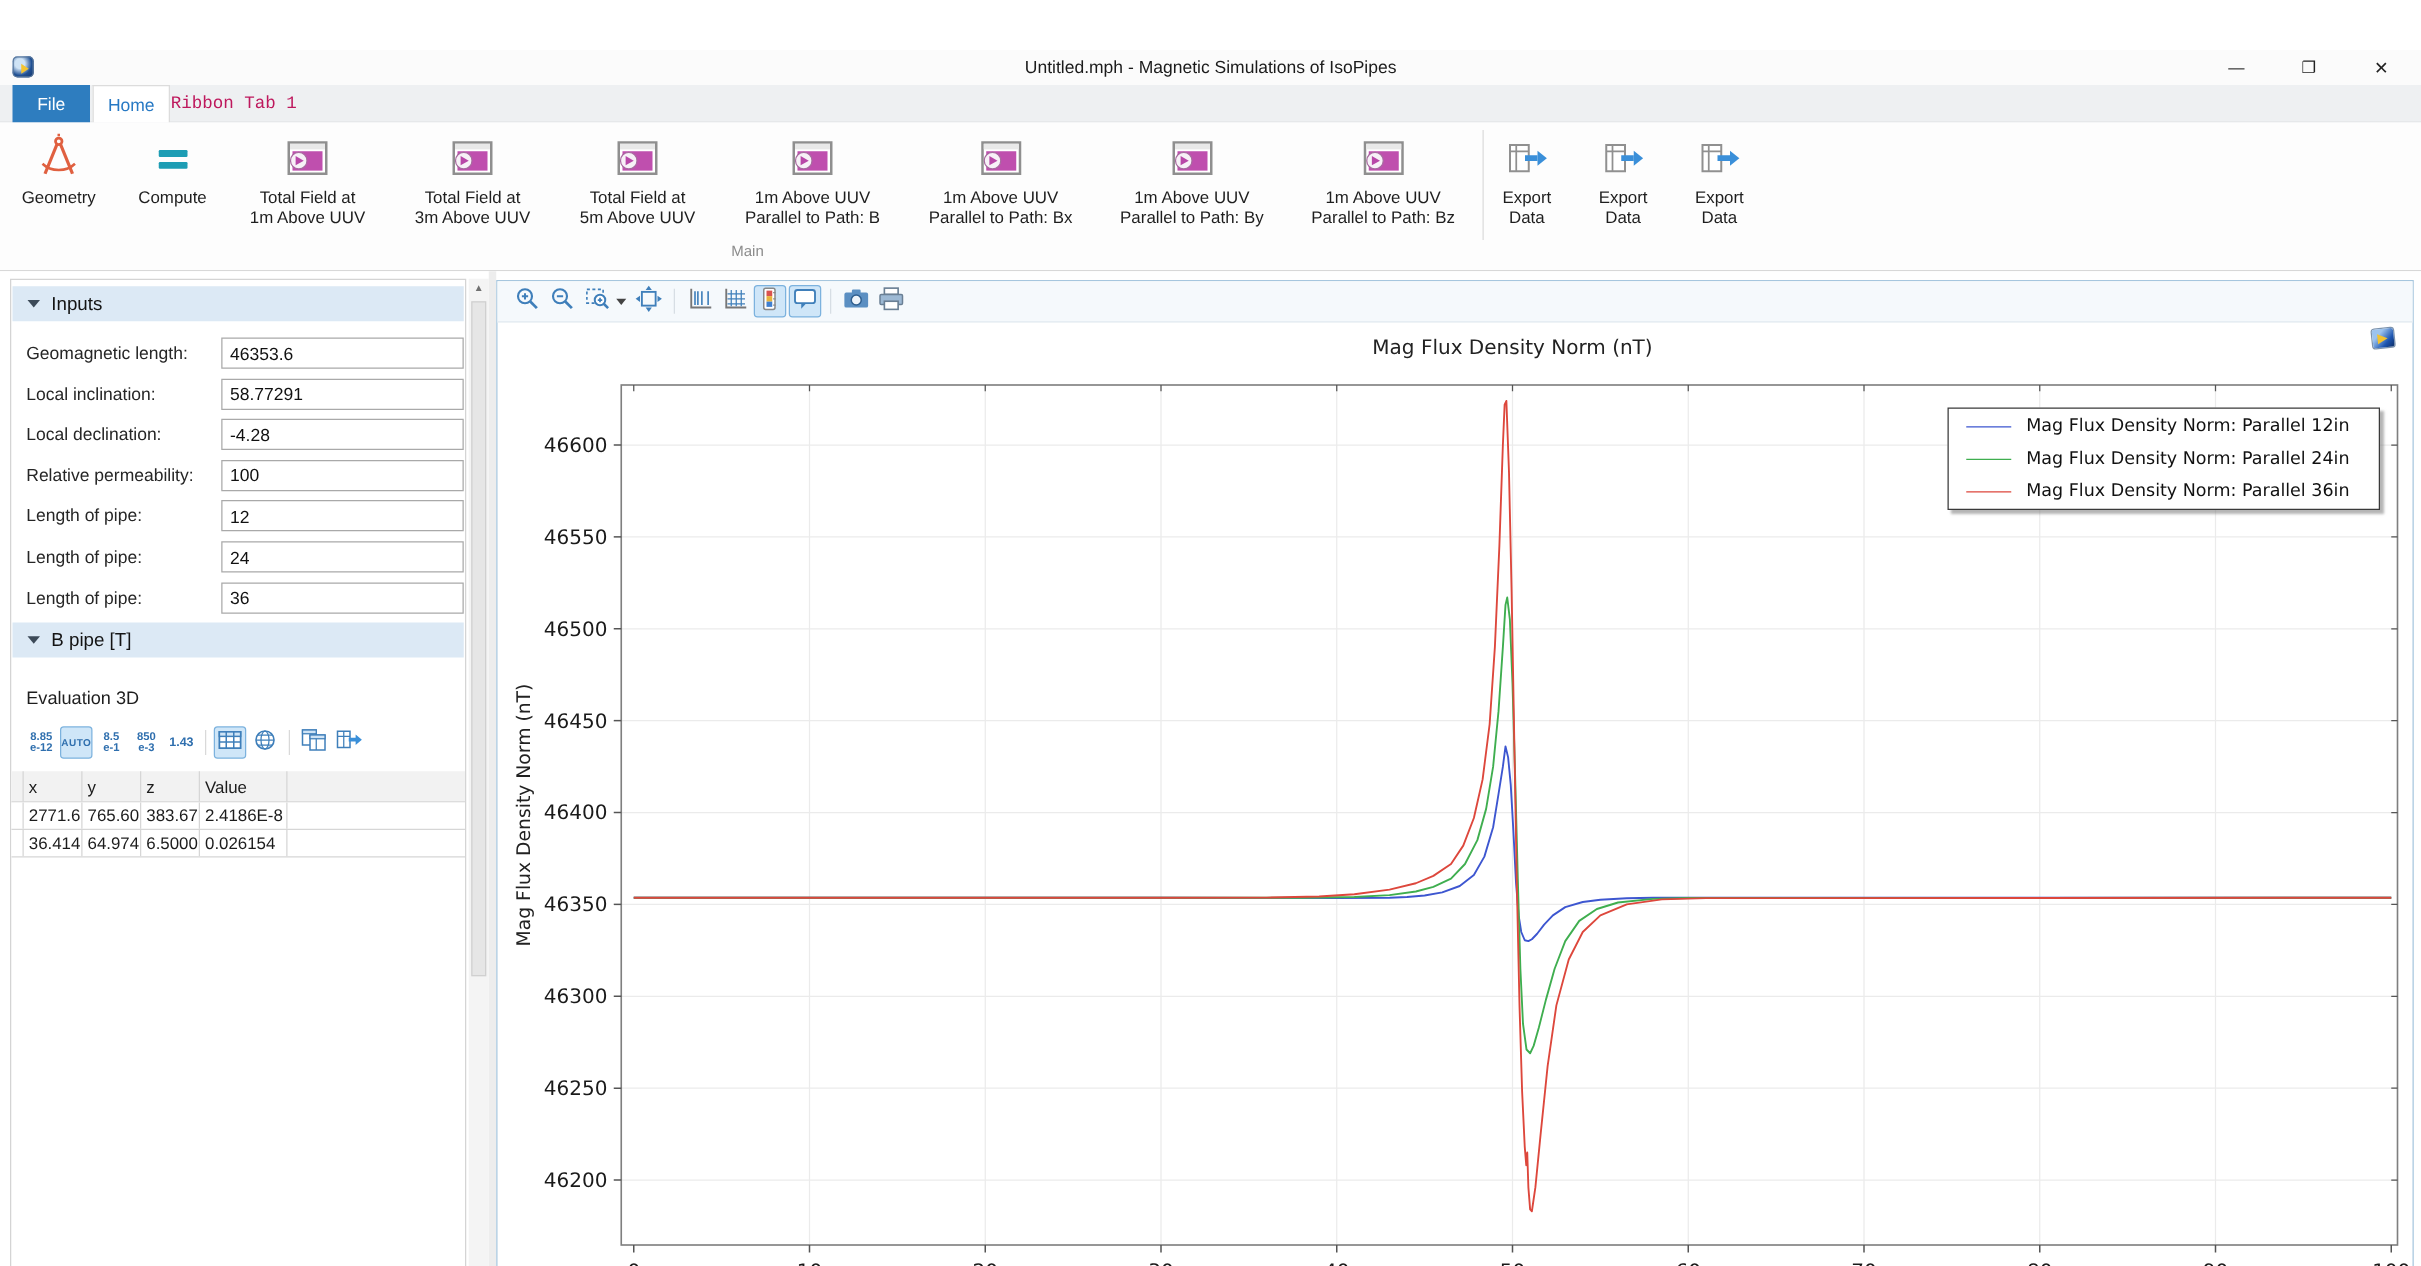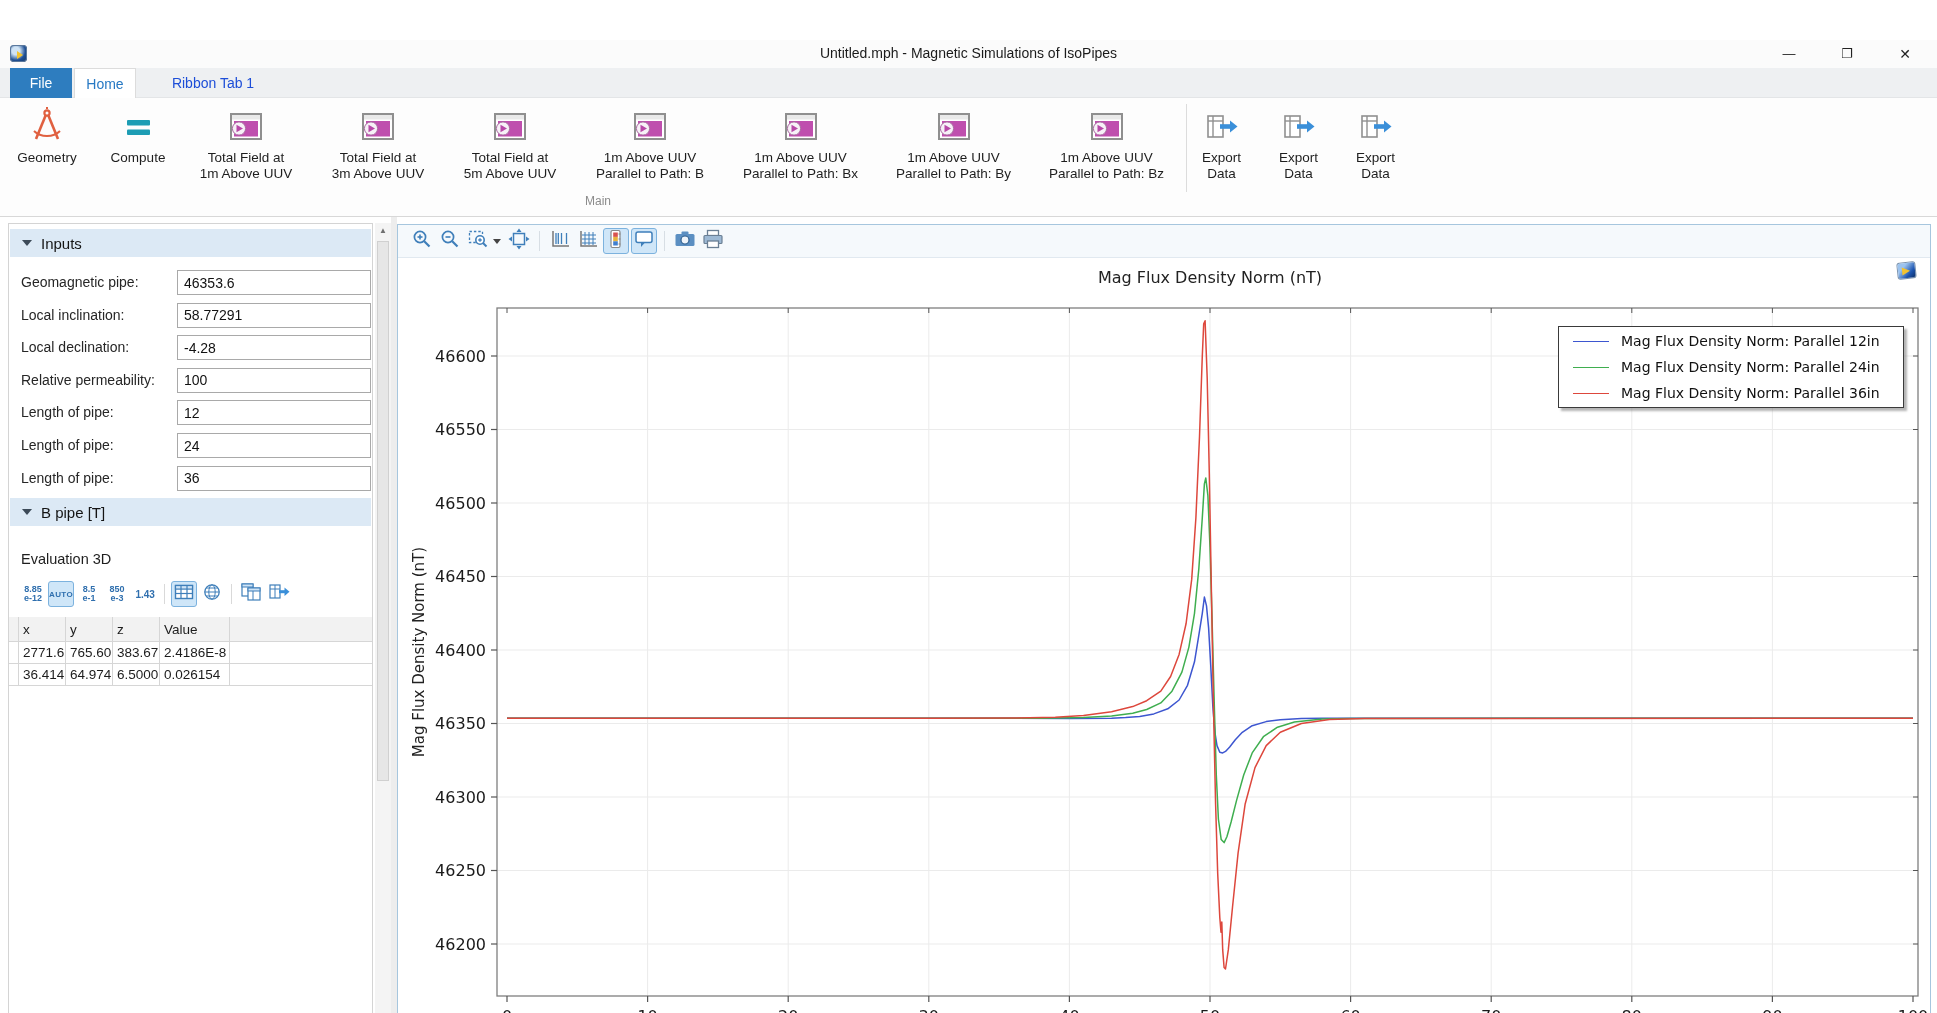--- a/index.html
+++ b/index.html
@@ -14,21 +14,21 @@
     border-left:6px solid #f4c430; border-top:4px solid transparent; border-bottom:4px solid transparent; }
   #window-title { position:absolute; left:0; top:5px; width:1937px; text-align:center; font-size:14px; color:#1b1b1b; }
   .win-btn { position:absolute; top:0; width:46px; height:28px; text-align:center; line-height:28px; font-size:13px; color:#222; cursor:default; }
   #min-btn { left:1766px; } #max-btn { left:1824px; } #close-btn { left:1882px; font-size:14px; }
 
   
   #tabstrip { position:absolute; left:0; top:28px; width:1937px; height:30px; background:#eef0f2; border-bottom:1px solid #e3e5e7; }
   .tab { position:absolute; top:0; height:30px; line-height:30px; text-align:center; font-size:14px; }
   #file-tab { left:10px; width:62px; background:#2e7dbf; color:#fff; }
   #home-tab { left:74px; width:62px; background:#fff; color:#2779c4; border:1px solid #dcdcdc; border-bottom:none; }
-  #ribbon-tab-1 { left:158px; width:110px; color:#1d4ed8; }
+  #ribbon-tab-1 { left:132px; width:110px; color:#be185d;font-family:Liberation Mono, monospace; }
 
   
   #ribbon { position:absolute; left:0; top:58px; width:1937px; height:119px; background:#fdfdfd; border-bottom:1px solid #d8d8d8; }
   #ribbon-buttons { position:absolute; left:8px; top:4px; display:flex; align-items:flex-start;gap:20px; }
   .rbtn { display:flex; flex-direction:column; align-items:center; padding:2px 1px; margin:0 1px; border-radius:3px; }
   .ricon { height:46px; display:flex; align-items:center; justify-content:center; }
   .rlabel { font-size:13.5px; line-height:16px; color:#1e1e1e; text-align:center; white-space:pre-line; }
   #ribbon-group-label { position:absolute; left:10px; top:96px; width:1176px; text-align:center; font-size:12px; color:#8c8c8c; }
   #ribbon-sep { position:absolute; left:1186px; top:6px; width:1px; height:88px; background:#dcdcdc; }
 
@@ -275,21 +275,21 @@
   <div id="main-bg"></div>
   <div id="panel-divider"></div>
 
   <div id="form-box">
     <div class="section-hdr" style="top:5px;">
       <span class="caret-down"></span>
       <span>Inputs</span>
     </div>
     <div id="inputs-rows">
         <div class="inp-row" style="top: 46px;">
-          <span class="inp-label">Geomagnetic pipe:</span>
+          <span class="inp-label">Geomagnetic length:</span>
           <input class="inp-box" type="text" value="46353.6" style="">
         </div>
         <div class="inp-row" style="top: 78.6px;">
           <span class="inp-label">Local inclination:</span>
           <input class="inp-box" type="text" value="58.77291" style="">
         </div>
         <div class="inp-row" style="top: 111.2px;">
           <span class="inp-label">Local declination:</span>
           <input class="inp-box" type="text" value="-4.28" style="">
         </div>

